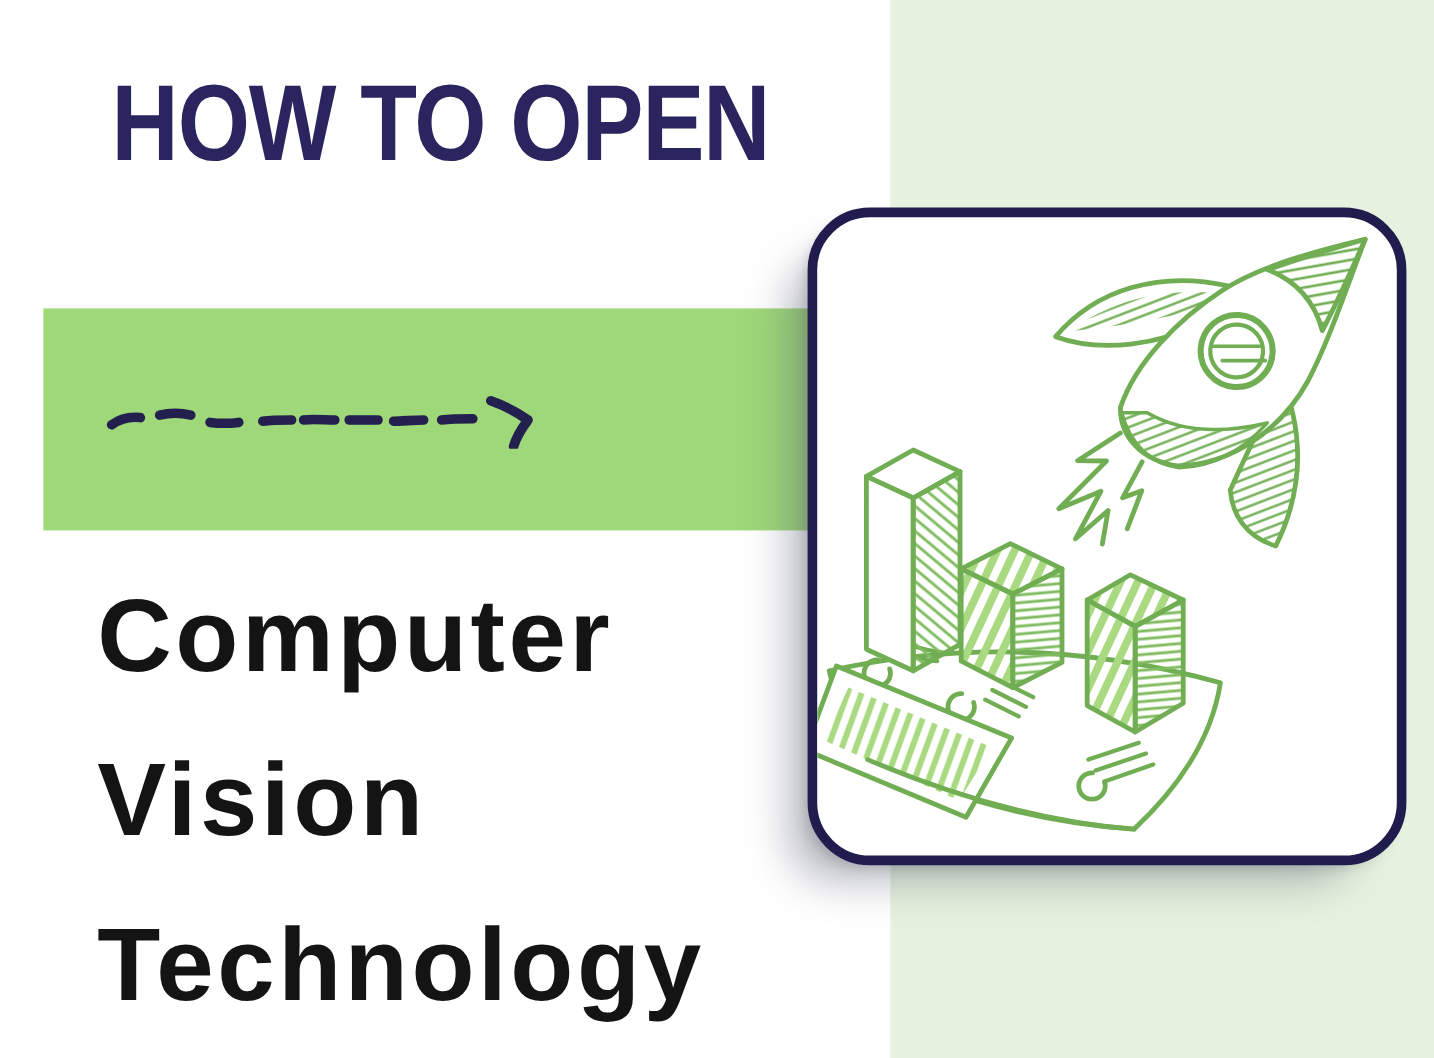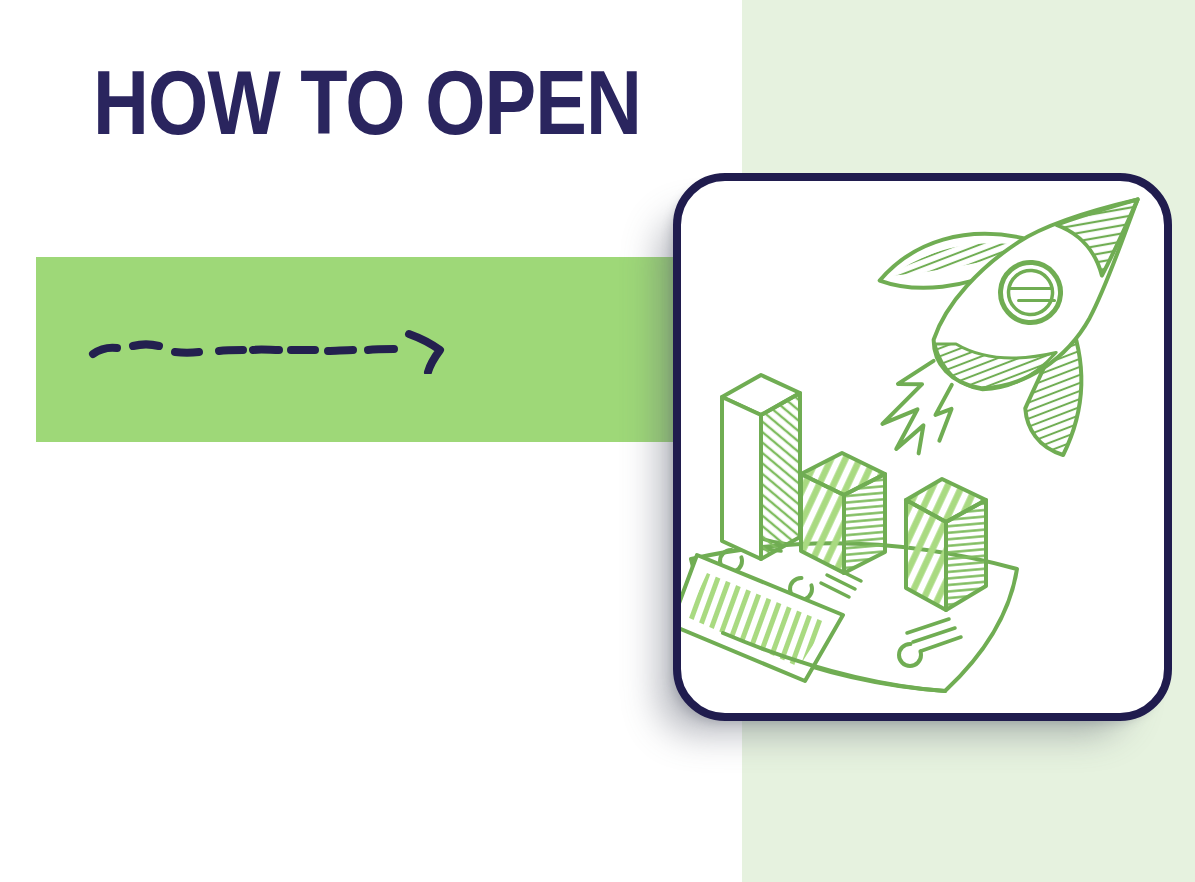--- a/index.html
+++ b/index.html
@@ -86,20 +86,25 @@
         <path d="M134,25 C141,24 150,24 158,24"></path>
         <path d="M168,24 C175,23 186,24 194,24"></path>
         <path d="M206,24 C213,24 222,24 230,24"></path>
         <path d="M243,25 C250,25 260,24 268,24"></path>
         <path d="M283,24 C291,23 301,23 309,23"></path>
         <path d="M324,8 C338,13 348,19 355,24 C349,32 345,39 343,46" stroke-width="8"></path>
       </g>
     </svg>
   </div>
 
+  <h2 class="main-title">
+    <span>Computer</span>
+    <span>Vision</span>
+    <span>Technology</span>
+  </h2>
 
   <div class="card">
     <svg viewBox="0 0 483 532">
       <defs>
         <pattern id="hNose" width="8" height="8" patternUnits="userSpaceOnUse" patternTransform="rotate(31)">
           <path d="M0 4 H8" stroke="#70ad53" stroke-width="2.2"></path>
         </pattern>
         <pattern id="hFin" width="7.5" height="7.5" patternUnits="userSpaceOnUse" patternTransform="rotate(20)">
           <path d="M0 3.75 H7.5" stroke="#70ad53" stroke-width="2"></path>
         </pattern>

